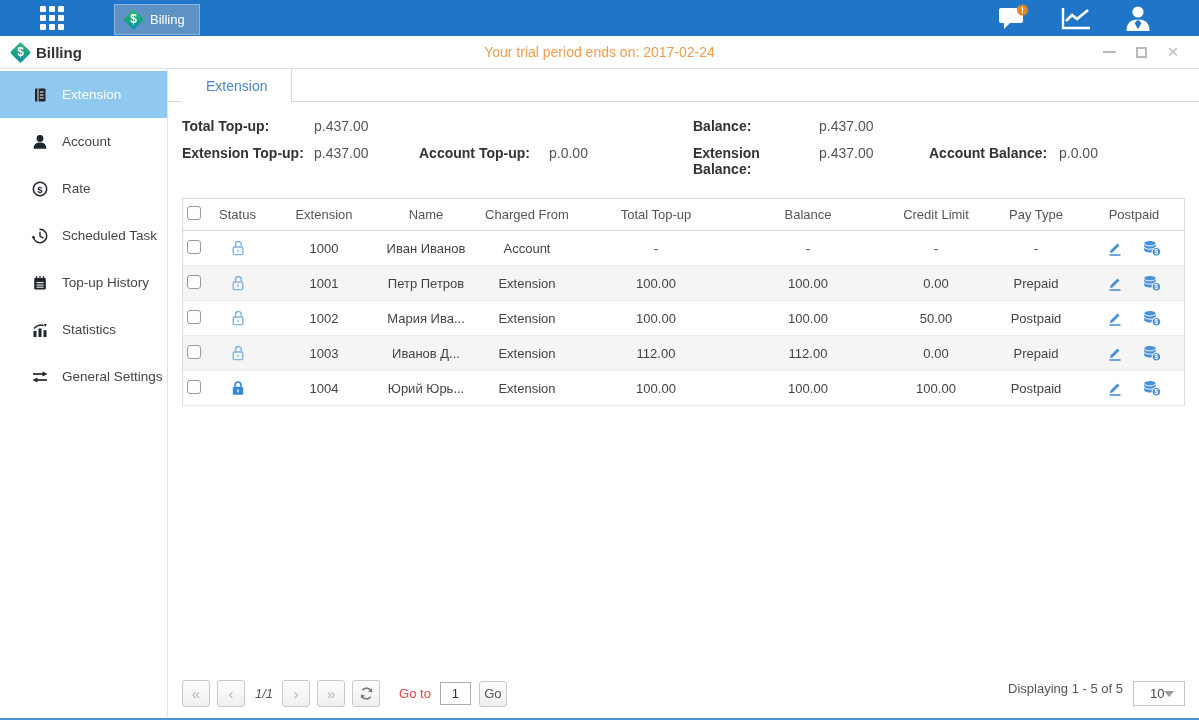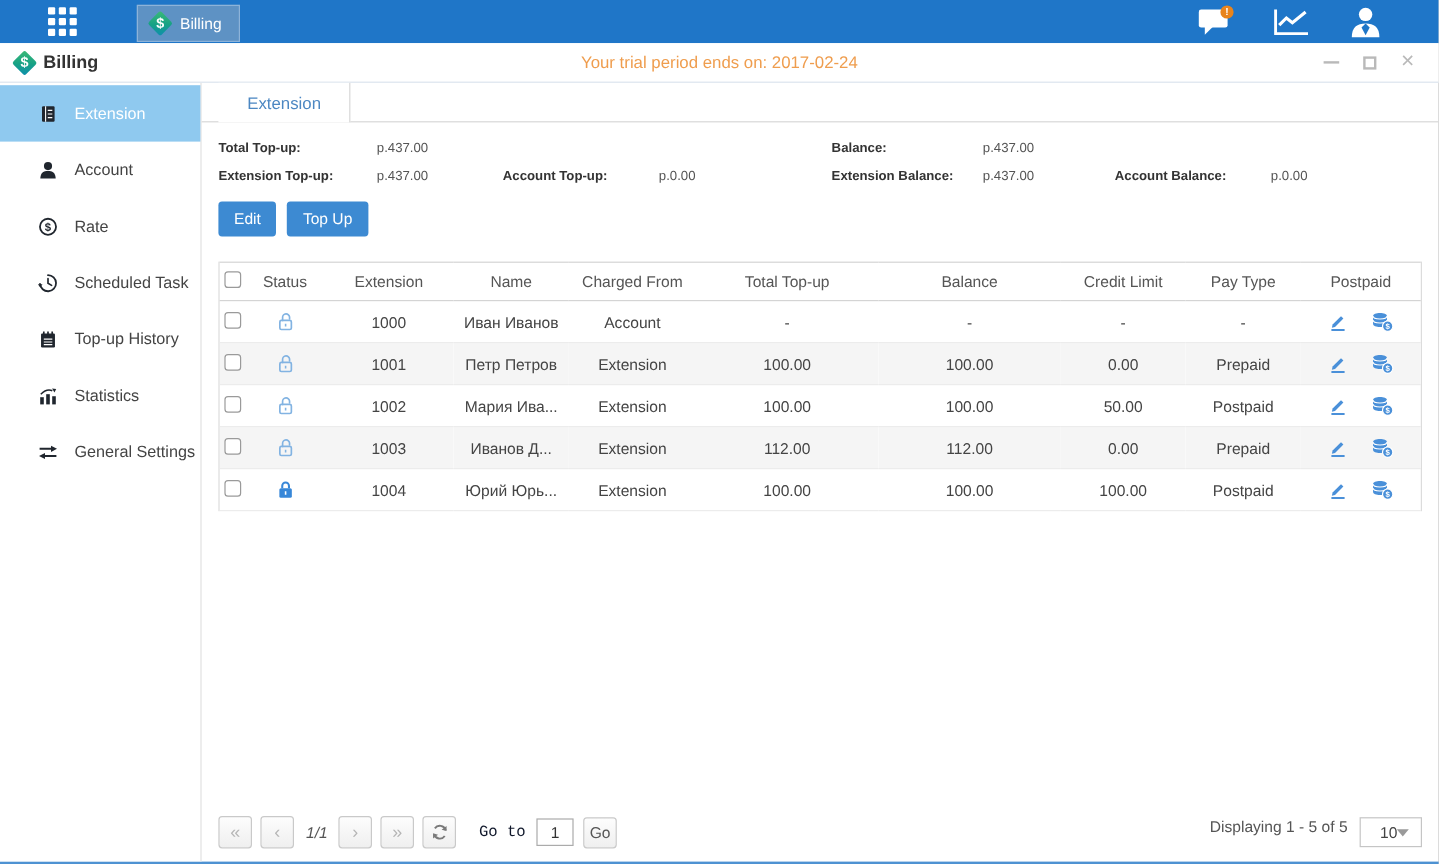--- a/index.html
+++ b/index.html
@@ -44,21 +44,21 @@
 
   .content { flex:1; position:relative; padding:0 14px; }
 
   
   .tabbar { height:33px; border-bottom:1px solid #d8d8d8; display:flex; margin:0 -14px; padding:0 14px; }
   .tab { height:33px; padding:0 24px; display:flex; align-items:center; font-size:14px; color:#4c87c2;
          background:#fff; border-right:1px solid #d8d8d8; margin-bottom:-1px; cursor:pointer; }
 
   
   .summary { margin-top:16px; display:grid; grid-template-columns:132px 105px 130px 144px 126px 110px 130px 1fr;
-             row-gap:11px; font-size:11px; }
+             row-gap:11px; font-size:14px; }
   .s-label { font-weight:bold; color:#333; }
   .s-value { color:#555; }
 
   
   .toolbar { margin-top:15px; display:flex; gap:9px; }
   .btn-blue { background:#3d8ad2; color:#fff; border:none; border-radius:3px; font-size:13px;
               height:29px; padding:0 13px; cursor:pointer; font-family:"Liberation Sans",sans-serif; }
 
   
   .grid { margin-top:21px; border-left:1px solid #dcdcdc; border-right:1px solid #dcdcdc; }
@@ -71,21 +71,21 @@
   th .cb, td .cb { margin-left:4px; }
   .op-cell span { display:inline-flex; margin:0 9px; cursor:pointer; vertical-align:middle; }
   .status-cell span { display:inline-flex; vertical-align:middle; }
 
   
   .pager { position:absolute; left:14px; right:14px; bottom:11px; display:flex; align-items:center; font-size:13px; color:#555; }
   .pg-btn { width:28px; height:27px; border:1px solid #c9c9c9; border-radius:3px;
             background:linear-gradient(#fdfdfd,#efefef); display:inline-flex; align-items:center; justify-content:center;
             color:#b5b5b5; font-size:15px; margin-right:7px; cursor:pointer; }
   .pg-label { margin:0 9px 0 3px; color:#555;font-style:italic; }
-  .goto-label { margin:0 9px 0 12px; color:#0f172a;font-family:Liberation Mono, monospace; }
+  .goto-label { margin:0 9px 0 12px; color:#ef4444; }
   .goto-input { width:31px; height:23px; border:1px solid #ababab; font-size:13px; text-align:center; color:#333;
                 font-family:"Liberation Sans",sans-serif; }
   .go-btn { margin-left:8px; height:26px; padding:0 8px; font-size:13px; color:#555; }
   .pager-right { margin-left:auto; display:flex; align-items:flex-start; gap:10px; }
   .page-size { width:52px; height:25px; border:1px solid #c5c5c5; background:#fff; display:flex; align-items:center;
                padding:0 16px; cursor:pointer; color:#444; }
   .page-size .tri { margin-left:auto; width:0; height:0; border-left:5px solid transparent; border-right:5px solid transparent;
                border-top:6px solid #9a9a9a; }
 </style>
 </head>
@@ -252,24 +252,20 @@
         <span class="s-label" style="grid-row:2;grid-column:1">Extension Top-up:</span>
         <span class="s-value" style="grid-row:2;grid-column:2">p.437.00</span>
         <span class="s-label" style="grid-row:2;grid-column:3">Account Top-up:</span>
         <span class="s-value" style="grid-row:2;grid-column:4">p.0.00</span>
         <span class="s-label" style="grid-row:2;grid-column:5">Extension Balance:</span>
         <span class="s-value" style="grid-row:2;grid-column:6">p.437.00</span>
         <span class="s-label" style="grid-row:2;grid-column:7">Account Balance:</span>
         <span class="s-value" style="grid-row:2;grid-column:8">p.0.00</span>
       </div>
 
-      <div class="toolbar">
-        <button class="btn-blue">Edit</button>
-        <button class="btn-blue">Top Up</button>
-      </div>
 
       <div class="grid">
         <table>
           <colgroup>
             <col style="width:22px">
               <col style="width:65px">
               <col style="width:108px">
               <col style="width:96px">
             <col style="width:106px">
               <col style="width:152px">

